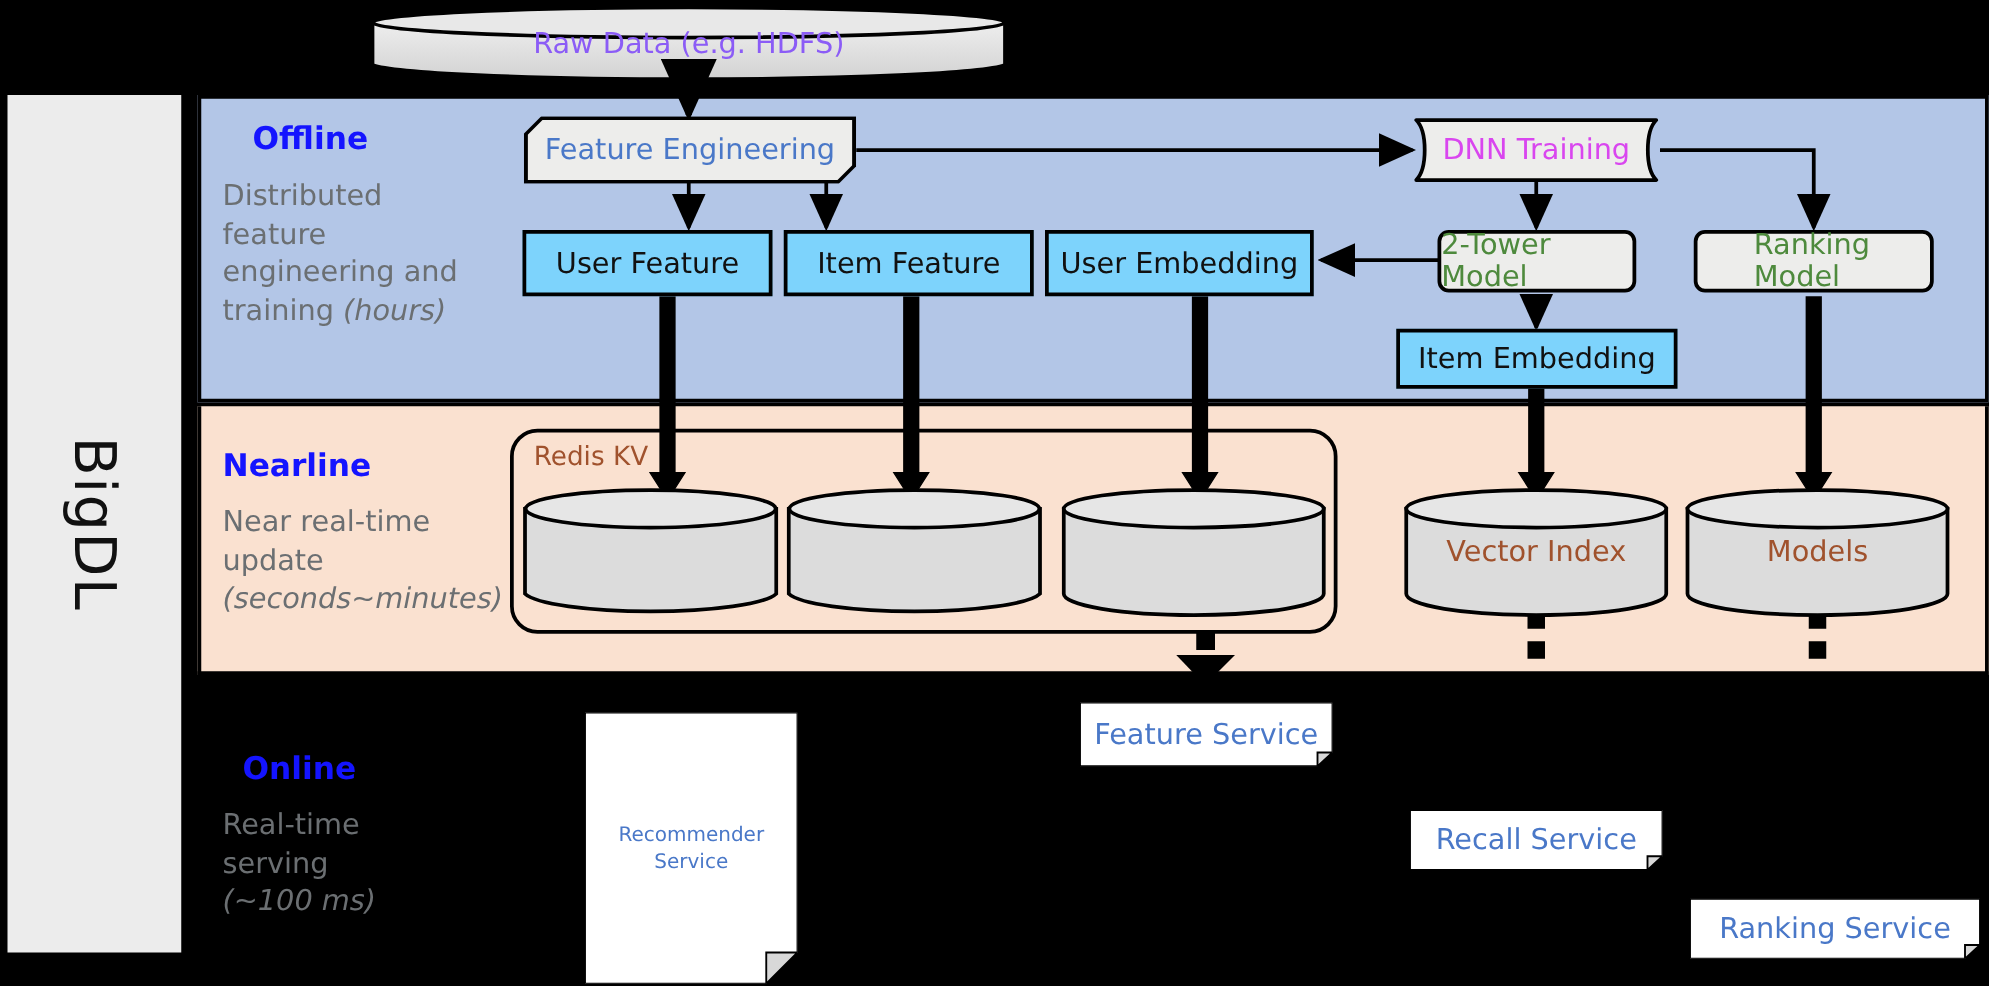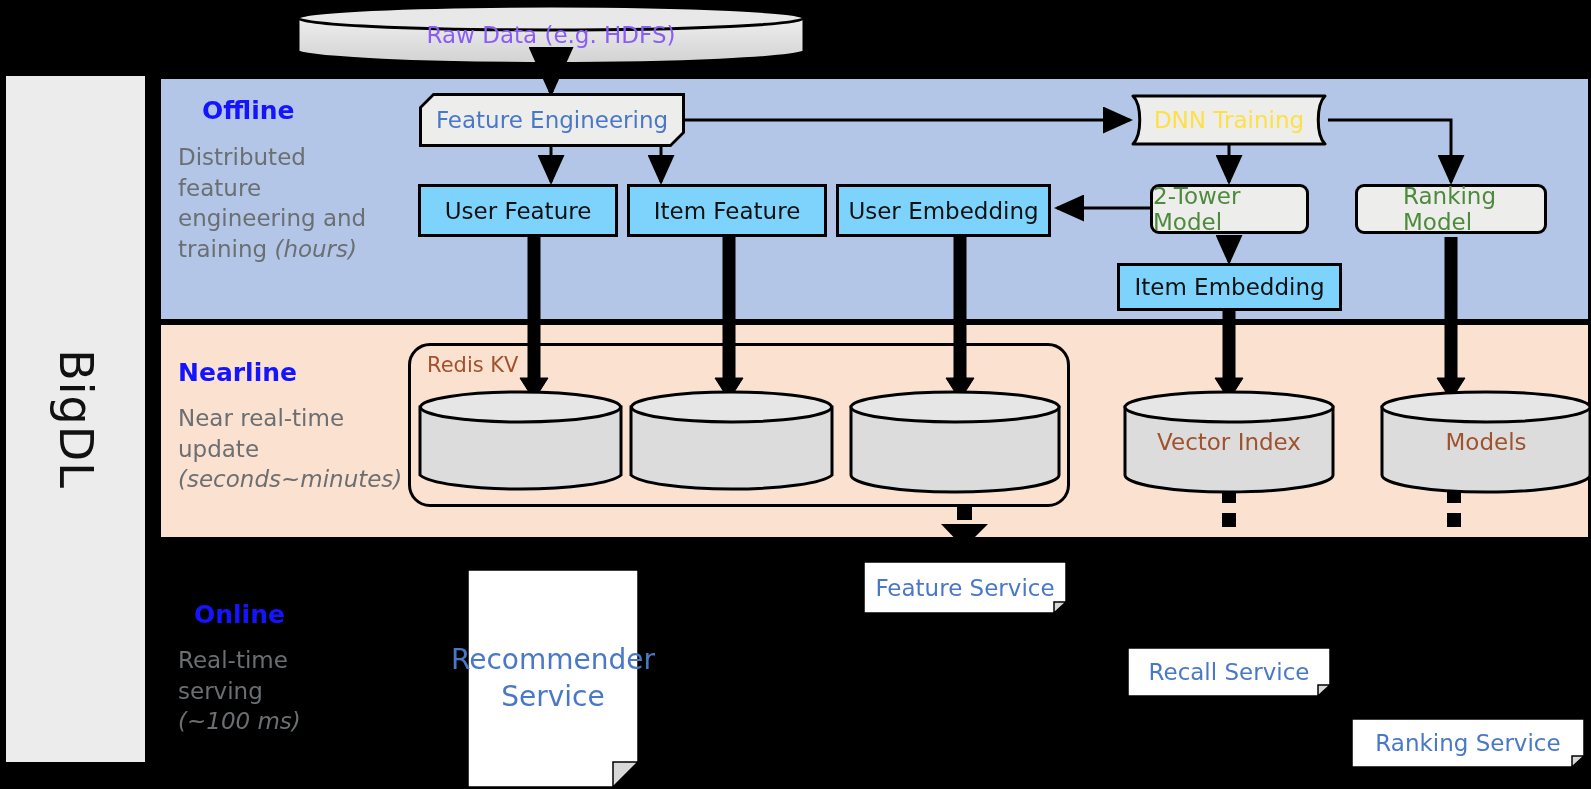--- a/index.html
+++ b/index.html
@@ -150,21 +150,21 @@
   </svg>
 
   <div class="chamfer-wrap" style="left:419px;top:93px;width:266px;height:54px;">
     <div class="chamfer-in">Feature Engineering</div>
   </div>
 
   <div class="abs" style="left:1130px;top:93px;width:198px;height:54px;">
     <svg width="198" height="54" viewBox="0 0 198 54" style="display:block;">
       <path d="M3,3 L195,3 C186,12 186,42 195,51 L3,51 C12,42 12,12 3,3 Z" fill="#ededeb" stroke="#000" stroke-width="3" stroke-linejoin="round"></path>
     </svg>
-    <div style="position:absolute;left:0;top:0;width:198px;height:54px;display:flex;align-items:center;justify-content:center;color:#fde047;font-size:23px;">DNN Training</div>
+    <div style="position:absolute;left:0;top:0;width:198px;height:54px;display:flex;align-items:center;justify-content:center;color:#d946ef;font-size:23px;">DNN Training</div>
   </div>
 
   <div class="graybox" style="left:418px;top:184px;width:200px;height:53px;">
     <span>User Feature</span>
   </div>
   <div class="graybox" style="left:627px;top:184px;width:200px;height:53px;">
     <span>Item Feature</span>
   </div>
   <div class="graybox" style="left:836px;top:184px;width:215px;height:53px;">
     <span>User Embedding</span>
@@ -205,34 +205,34 @@
     <div class="cyl-label" style="color:#111;"></div>
   </div>
 
   <div class="cyl" style="left:1123px;top:390px;width:212px;height:104px;">
     <svg width="212" height="104" viewBox="0 0 212 104">
       <path d="M2,17 L2,85 A104,17 0 0 0 210,85 L210,17 Z" fill="#dcdcdc" stroke="#000" stroke-width="3"></path>
       <ellipse cx="106" cy="17" rx="104" ry="15" fill="#e6e6e6" stroke="#000" stroke-width="3"></ellipse>
     </svg>
     <div class="cyl-label" style="color:#a0522d;">Vector Index</div>
   </div>
-  <div class="cyl" style="left:1348px;top:390px;width:212px;height:104px;margin-left:32px;">
+  <div class="cyl" style="left:1348px;top:390px;width:212px;height:104px;">
     <svg width="212" height="104" viewBox="0 0 212 104">
       <path d="M2,17 L2,85 A104,17 0 0 0 210,85 L210,17 Z" fill="#dcdcdc" stroke="#000" stroke-width="3"></path>
       <ellipse cx="106" cy="17" rx="104" ry="15" fill="#e6e6e6" stroke="#000" stroke-width="3"></ellipse>
     </svg>
     <div class="cyl-label" style="color:#a0522d;">Models</div>
   </div>
 
   <div class="abs" style="left:468px;top:570px;width:170px;height:217px;">
     <svg width="170" height="217" viewBox="0 0 170 217" style="position:absolute;left:0;top:0;">
       <path d="M0,0 L170,0 L170,192 L145,217 L0,217 Z" fill="#ffffff" stroke="#000" stroke-width="1.5"></path>
       <path d="M170,192 L145,192 L145,217 Z" fill="#d8d8d8" stroke="#000" stroke-width="1.5"></path>
     </svg>
-    <div style="position:absolute;left:0;top:0;width:170px;height:217px;display:flex;flex-direction:column;align-items:center;justify-content:center;color:#4a78c8;font-size:28px;line-height:1.3;">
+    <div style="position:absolute;left:0;top:0;width:170px;height:217px;display:flex;flex-direction:column;align-items:center;justify-content:center;color:#4a78c8;font-size:16px;line-height:1.3;">
       <span>Recommender</span>
       <span>Service</span>
     </div>
   </div>
 
   <div class="abs" style="left:864px;top:562px;width:202px;height:51px;">
     <svg width="202" height="51" viewBox="0 0 202 51" style="position:absolute;left:0;top:0;">
       <path d="M0,0 L202,0 L202,40 L190,51 L0,51 Z" fill="#ffffff" stroke="#000" stroke-width="1.5"></path>
       <path d="M202,40 L190,40 L190,51 Z" fill="#d8d8d8" stroke="#000" stroke-width="1.5"></path>
     </svg>

